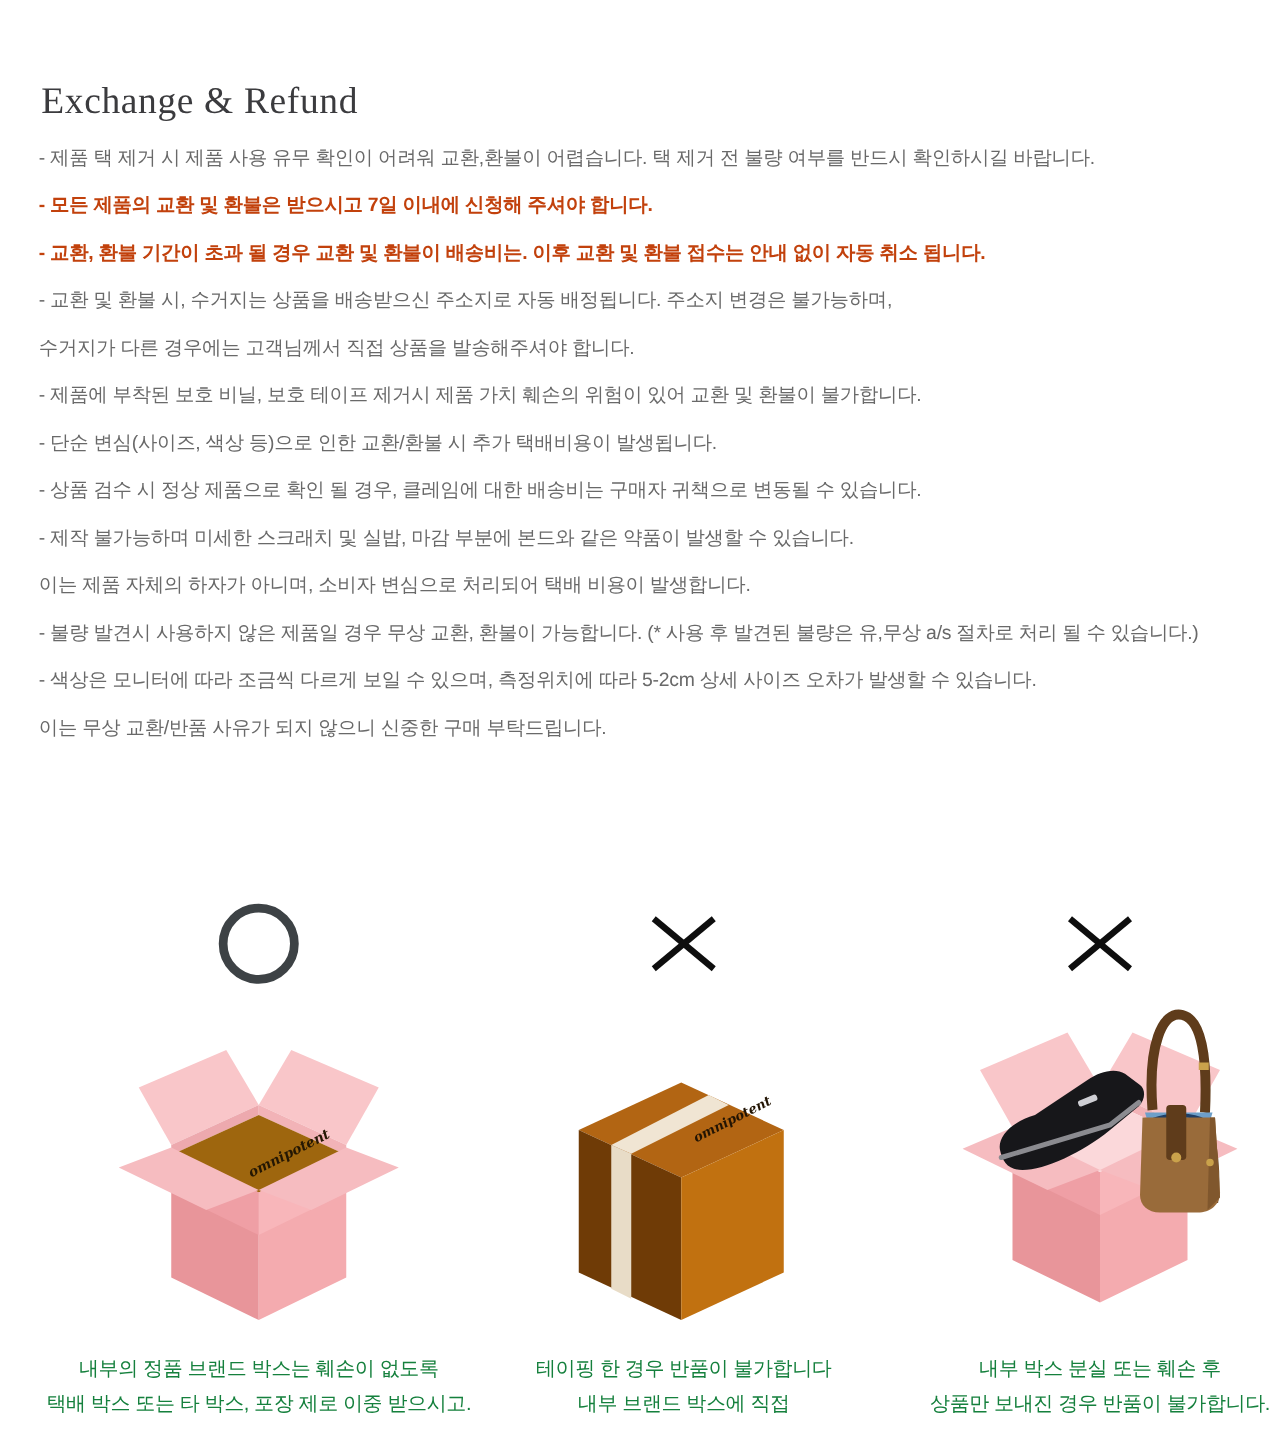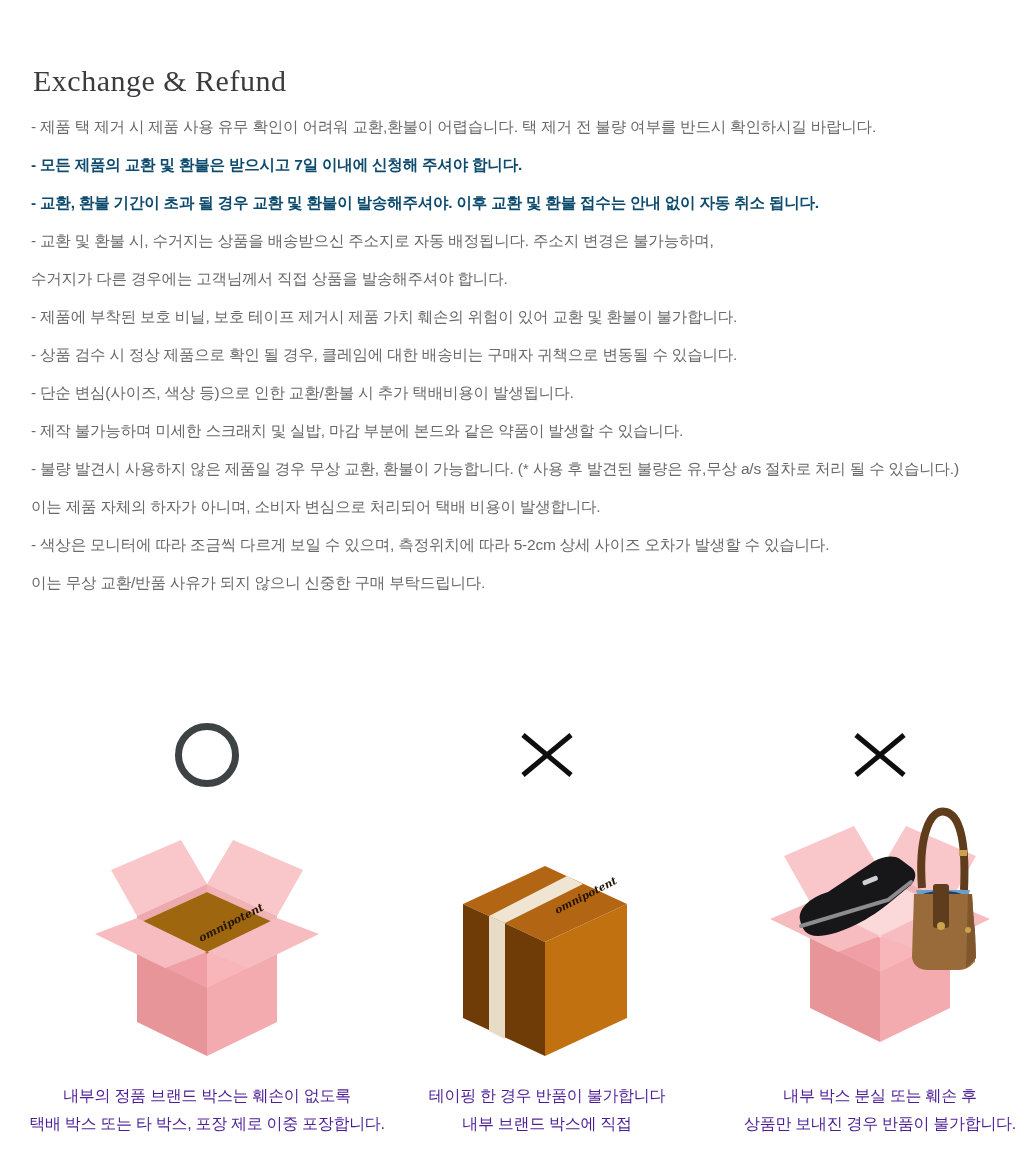--- a/index.html
+++ b/index.html
@@ -3,51 +3,51 @@
 <meta charset="utf-8">
 <style>
   html,body{margin:0;padding:0;background:#ffffff;}
   .page{position:relative;width:1024px;height:1165px;background:#fff;overflow:hidden;
         font-family:"Liberation Sans",sans-serif;}
   .title{position:absolute;left:33px;top:44px;font-family:"Liberation Serif",serif;
          font-size:30px;font-weight:400;color:#3b3b3e;letter-spacing:0.5px;}
   .policy{position:absolute;left:31px;top:108px;width:980px;}
   .policy p{margin:0;font-size:15.5px;line-height:38px;color:#696969;letter-spacing:-0.2px;
             white-space:nowrap;}
-  .policy p.em{color:#0c4a6e;font-weight:700;}
+  .policy p.em{color:#c2410c;font-weight:700;}
   .figures{position:absolute;top:710px;left:0;width:1024px;height:455px;}
   .fig{position:absolute;top:0;width:300px;display:flex;flex-direction:column;align-items:center;}
   .fig-1{left:57px;} .fig-2{left:397px;} .fig-3{left:730px;}
   .mark{height:90px;display:flex;align-items:center;justify-content:center;}
   .circle-mark{width:50px;height:50px;border:7px solid #3d4245;border-radius:50%;}
   .art{height:258px;display:flex;align-items:flex-end;justify-content:center;}
-  .caption{margin-top:24px;font-size:16px;line-height:28px;color:#4c1d95;text-align:center;
+  .caption{margin-top:24px;font-size:16px;line-height:28px;color:#15803d;text-align:center;
            letter-spacing:-0.3px;white-space:nowrap;}
   svg{display:block;}
   .logo-text{font-family:"DejaVu Serif",serif;font-style:italic;font-weight:bold;}
 </style>
 </head>
 <body>
 
 <div class="page">
 
   <h1 class="title">Exchange &amp; Refund</h1>
 
   <div class="policy">
     <p>- 제품 택 제거 시 제품 사용 유무 확인이 어려워 교환,환불이 어렵습니다. 택 제거 전 불량 여부를 반드시 확인하시길 바랍니다.</p>
     <p class="em">- 모든 제품의 교환 및 환불은 받으시고 7일 이내에 신청해 주셔야 합니다.</p>
-    <p class="em">- 교환, 환불 기간이 초과 될 경우 교환 및 환불이 발송해주셔야. 이후 교환 및 환불 접수는 안내 없이 자동 취소 됩니다.</p>
+    <p class="em">- 교환, 환불 기간이 초과 될 경우 교환 및 환불이 배송비는. 이후 교환 및 환불 접수는 안내 없이 자동 취소 됩니다.</p>
     <p>- 교환 및 환불 시, 수거지는 상품을 배송받으신 주소지로 자동 배정됩니다. 주소지 변경은 불가능하며,</p>
     <p>수거지가 다른 경우에는 고객님께서 직접 상품을 발송해주셔야 합니다.</p>
     <p>- 제품에 부착된 보호 비닐, 보호 테이프 제거시 제품 가치 훼손의 위험이 있어 교환 및 환불이 불가합니다.</p>
+    <p>- 단순 변심(사이즈, 색상 등)으로 인한 교환/환불 시 추가 택배비용이 발생됩니다.</p>
     <p>- 상품 검수 시 정상 제품으로 확인 될 경우, 클레임에 대한 배송비는 구매자 귀책으로 변동될 수 있습니다.</p>
-    <p>- 단순 변심(사이즈, 색상 등)으로 인한 교환/환불 시 추가 택배비용이 발생됩니다.</p>
     <p>- 제작 불가능하며 미세한 스크래치 및 실밥, 마감 부분에 본드와 같은 약품이  발생할 수 있습니다.</p>
+    <p>이는 제품 자체의 하자가 아니며, 소비자 변심으로 처리되어 택배 비용이 발생합니다.</p>
     <p>- 불량 발견시 사용하지 않은 제품일 경우 무상 교환, 환불이 가능합니다. (* 사용 후 발견된 불량은 유,무상 a/s 절차로 처리 될 수 있습니다.)</p>
-    <p>이는 제품 자체의 하자가 아니며, 소비자 변심으로 처리되어 택배 비용이 발생합니다.</p>
     <p>- 색상은 모니터에 따라 조금씩 다르게 보일 수 있으며, 측정위치에 따라 5-2cm 상세 사이즈 오차가 발생할 수 있습니다.</p>
     <p>이는 무상 교환/반품 사유가 되지 않으니 신중한 구매 부탁드립니다.</p>
   </div>
 
   <div class="figures">
 
     <div class="fig fig-1">
       <div class="mark">
         <div class="circle-mark"></div>
       </div>
@@ -62,21 +62,21 @@
           <polygon points="118,118 188,84 188,186 118,220" fill="#f4abaf"></polygon>
           <polygon points="48,84 118,118 118,152 48,118" fill="#ef9fa5"></polygon>
           <polygon points="118,118 188,84 188,118 118,152" fill="#f8b6ba"></polygon>
           <polygon points="48,82 118,116 76,132 6,98" fill="#f6bcc0"></polygon>
           <polygon points="188,82 118,116 160,132 230,98" fill="#f6bcc0"></polygon>
           <text class="logo-text" transform="translate(112,106) rotate(-27)" font-size="11" fill="#241703">omnipotent</text>
         </svg>
       </div>
       <div class="caption">
         <div>내부의 정품 브랜드 박스는 훼손이 없도록</div>
-        <div>택배 박스 또는 타 박스, 포장 제로 이중 포장합니다.</div>
+        <div>택배 박스 또는 타 박스, 포장 제로 이중 받으시고.</div>
       </div>
     </div>
 
     <div class="fig fig-2">
       <div class="mark">
         <svg width="54" height="46" viewBox="0 0 54 46">
           <line x1="3" y1="3" x2="51" y2="43" stroke="#0e0e0e" stroke-width="5"></line>
           <line x1="51" y1="3" x2="3" y2="43" stroke="#0e0e0e" stroke-width="5"></line>
         </svg>
       </div>

